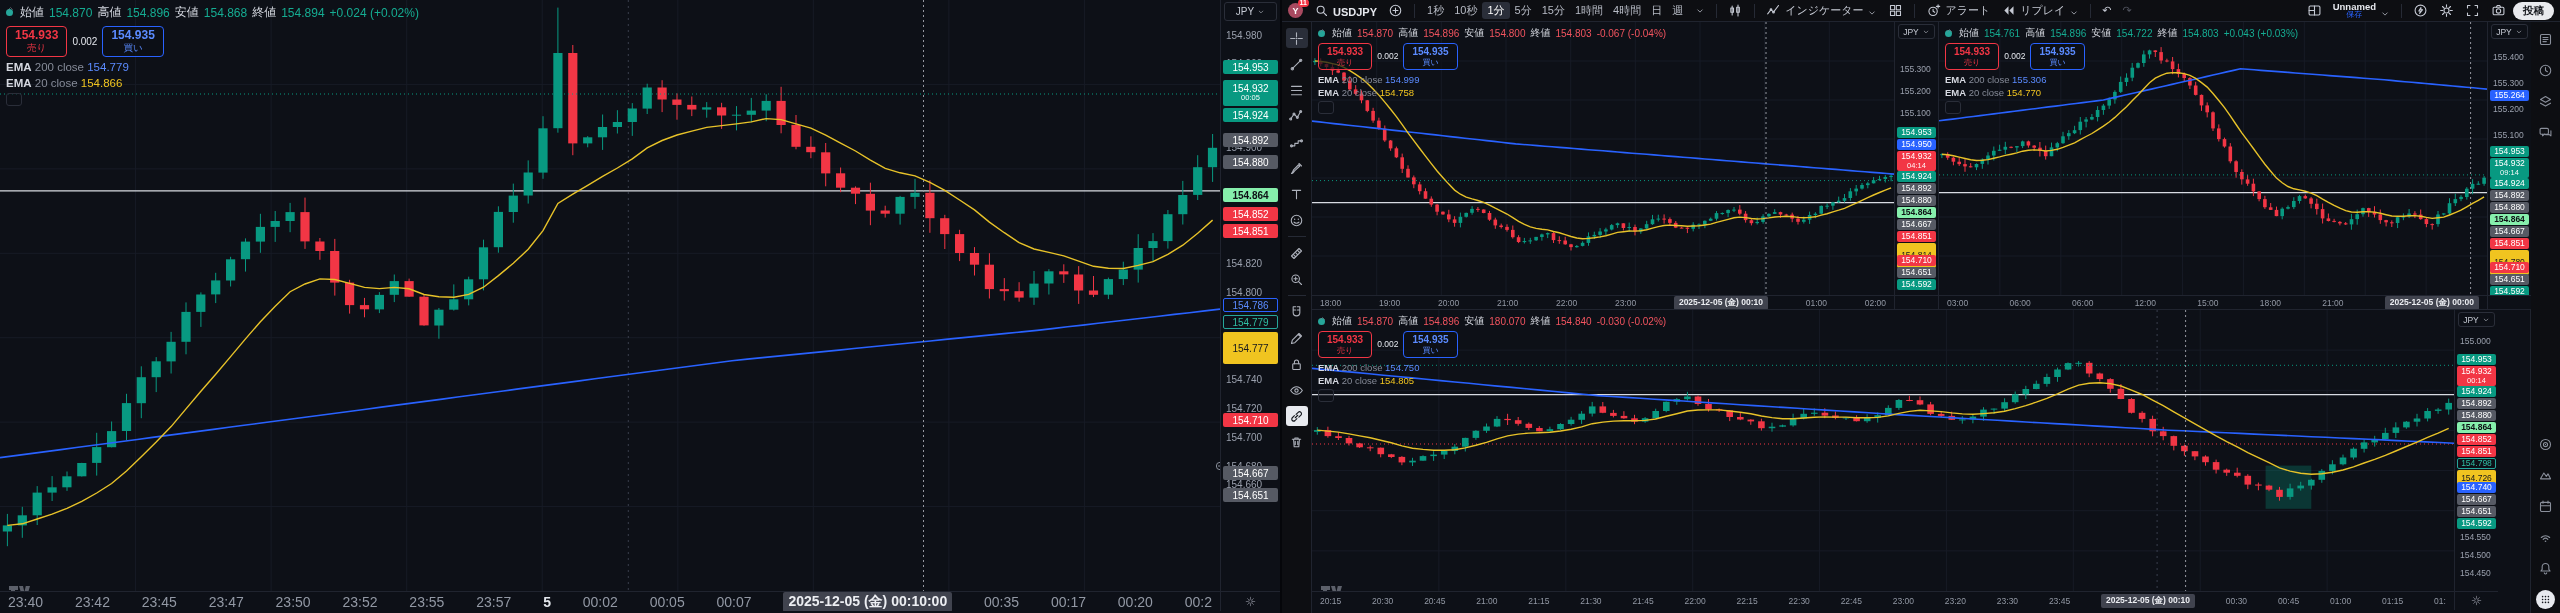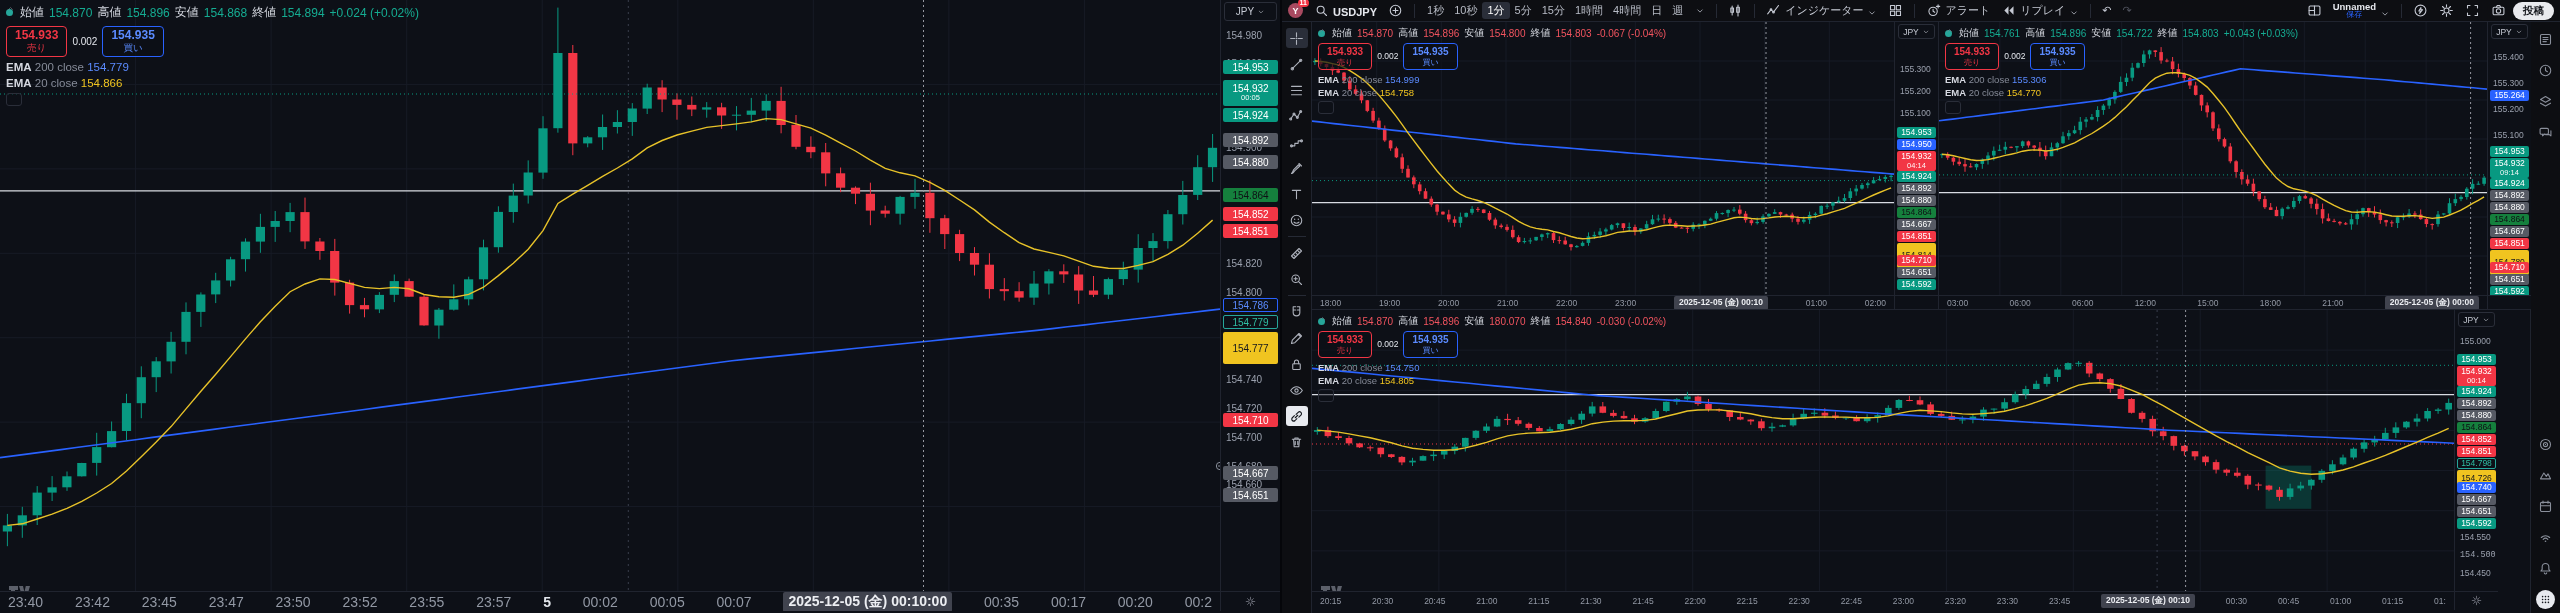--- a/index.html
+++ b/index.html
@@ -64,21 +64,21 @@
 .cur{position:absolute;top:2px;left:3px;right:3px;height:15px;border:1px solid #2a2e39;border-radius:3px;
   display:flex;align-items:center;justify-content:center;gap:3px;font-size:8.5px;color:#c6cad4;background:var(--bg);z-index:6;cursor:pointer}
 .pane-left .cur{height:19px;font-size:10px}
 .slbl{position:absolute;left:2px;right:2px;border-radius:2px;display:flex;flex-direction:column;align-items:center;
   justify-content:center;line-height:1.1;font-size:8.5px;z-index:3}
 .pane-left .slbl{font-size:10px}
 .slbl.t-tick{color:#9aa0ad;background:none;align-items:flex-start;padding-left:3px}
 .slbl.t-green{background:var(--green);color:#fff}
 .slbl.t-red{background:var(--red);color:#fff}
 .slbl.t-gray{background:var(--gray-lbl);color:#fff}
-.slbl.t-white{background:#15803d;color:#0e1015;font-weight:normal}
+.slbl.t-white{background:#86efac;color:#0e1015;font-weight:bold}
 .slbl.t-yellow{background:var(--yellow);color:#15181e}
 .slbl.t-blue{background:var(--blue);color:#fff}
 .slbl.t-blueo{border:1px solid var(--blue);color:#5b8bff;background:var(--bg)}
 .slbl.t-tealo{border:1px solid #26a69a;color:#2fbfa4;background:var(--bg)}
 .slbl .sub{font-size:7.5px;opacity:.95}
 
 .legend{position:absolute;top:4px;left:6px;z-index:5;pointer-events:none}
 .lg-row{display:flex;align-items:center;gap:5px;font-size:10px;color:#d5d8e0;margin-bottom:3px;white-space:nowrap}
 .pane-left .lg-row{font-size:12px;margin-bottom:5px}
 .lg-dot{width:7px;height:7px;border-radius:50%;background:#26a69a;margin-right:2px}
@@ -1579,21 +1579,21 @@
               </div>
               <div class="scale">
                 <div class="cur">
                   <span>JPY</span>
                   <svg class="ic" style="width:8px;height:8px" viewBox="0 0 18 18">
                     <path d="M5 7l4 4 4-4"></path>
                   </svg>
                 </div>
                 <div class="slbl t-tick" style="top: 26px; height: 11px;">155.000</div>
                 <div class="slbl t-tick" style="top: 222px; height: 11px;">154.550</div>
-                <div class="slbl t-tick" style="top: 240px; height: 11px; font-family: Liberation Mono, monospace;">154.500</div>
+                <div class="slbl t-tick" style="top: 240px; height: 11px;">154.500</div>
                 <div class="slbl t-tick" style="top: 258px; height: 11px;">154.450</div>
                 <div class="slbl t-green" style="top: 44px; height: 11px;">
                   <span>154.953</span>
                 </div>
                 <div class="slbl t-red" style="top: 56px; height: 20px;">
                   <span>154.932</span>
                   <span class="sub">00:14</span>
                 </div>
                 <div class="slbl t-green" style="top: 76px; height: 11px;">
                   <span>154.924</span>

